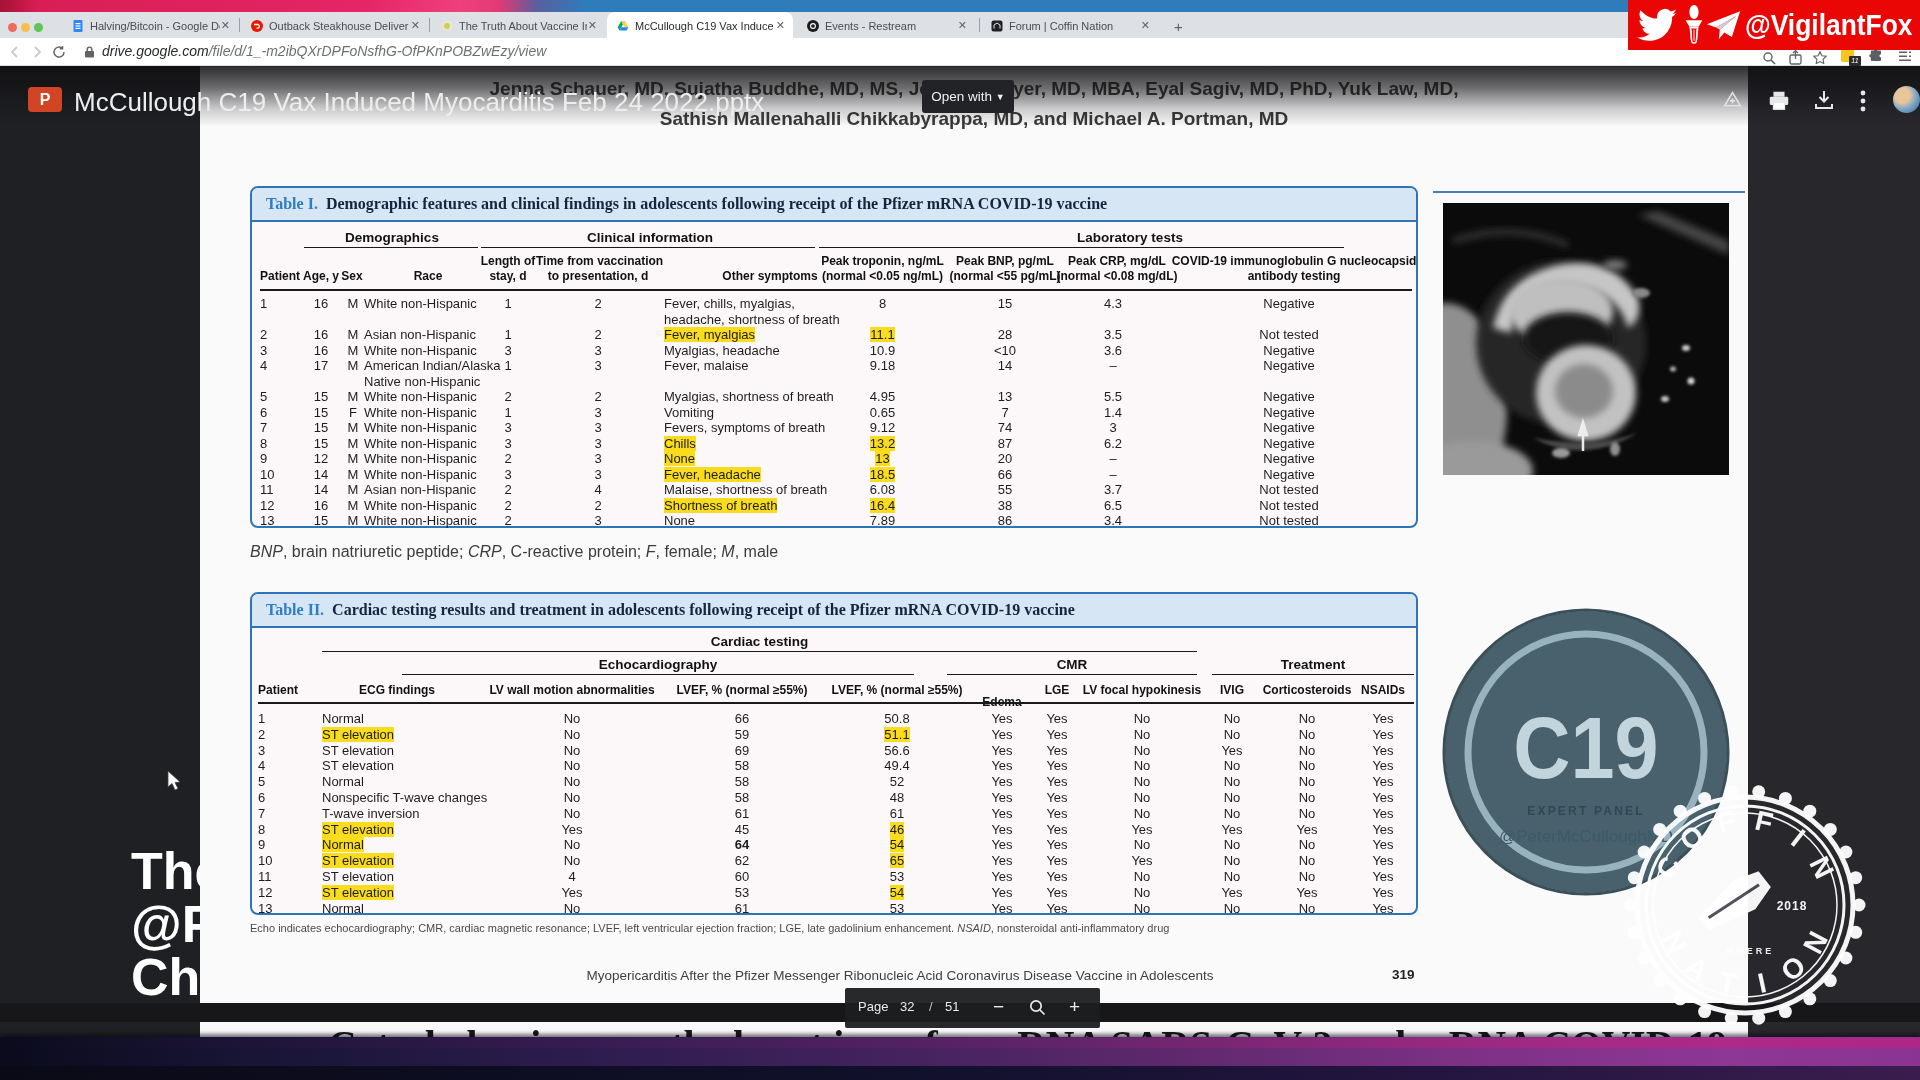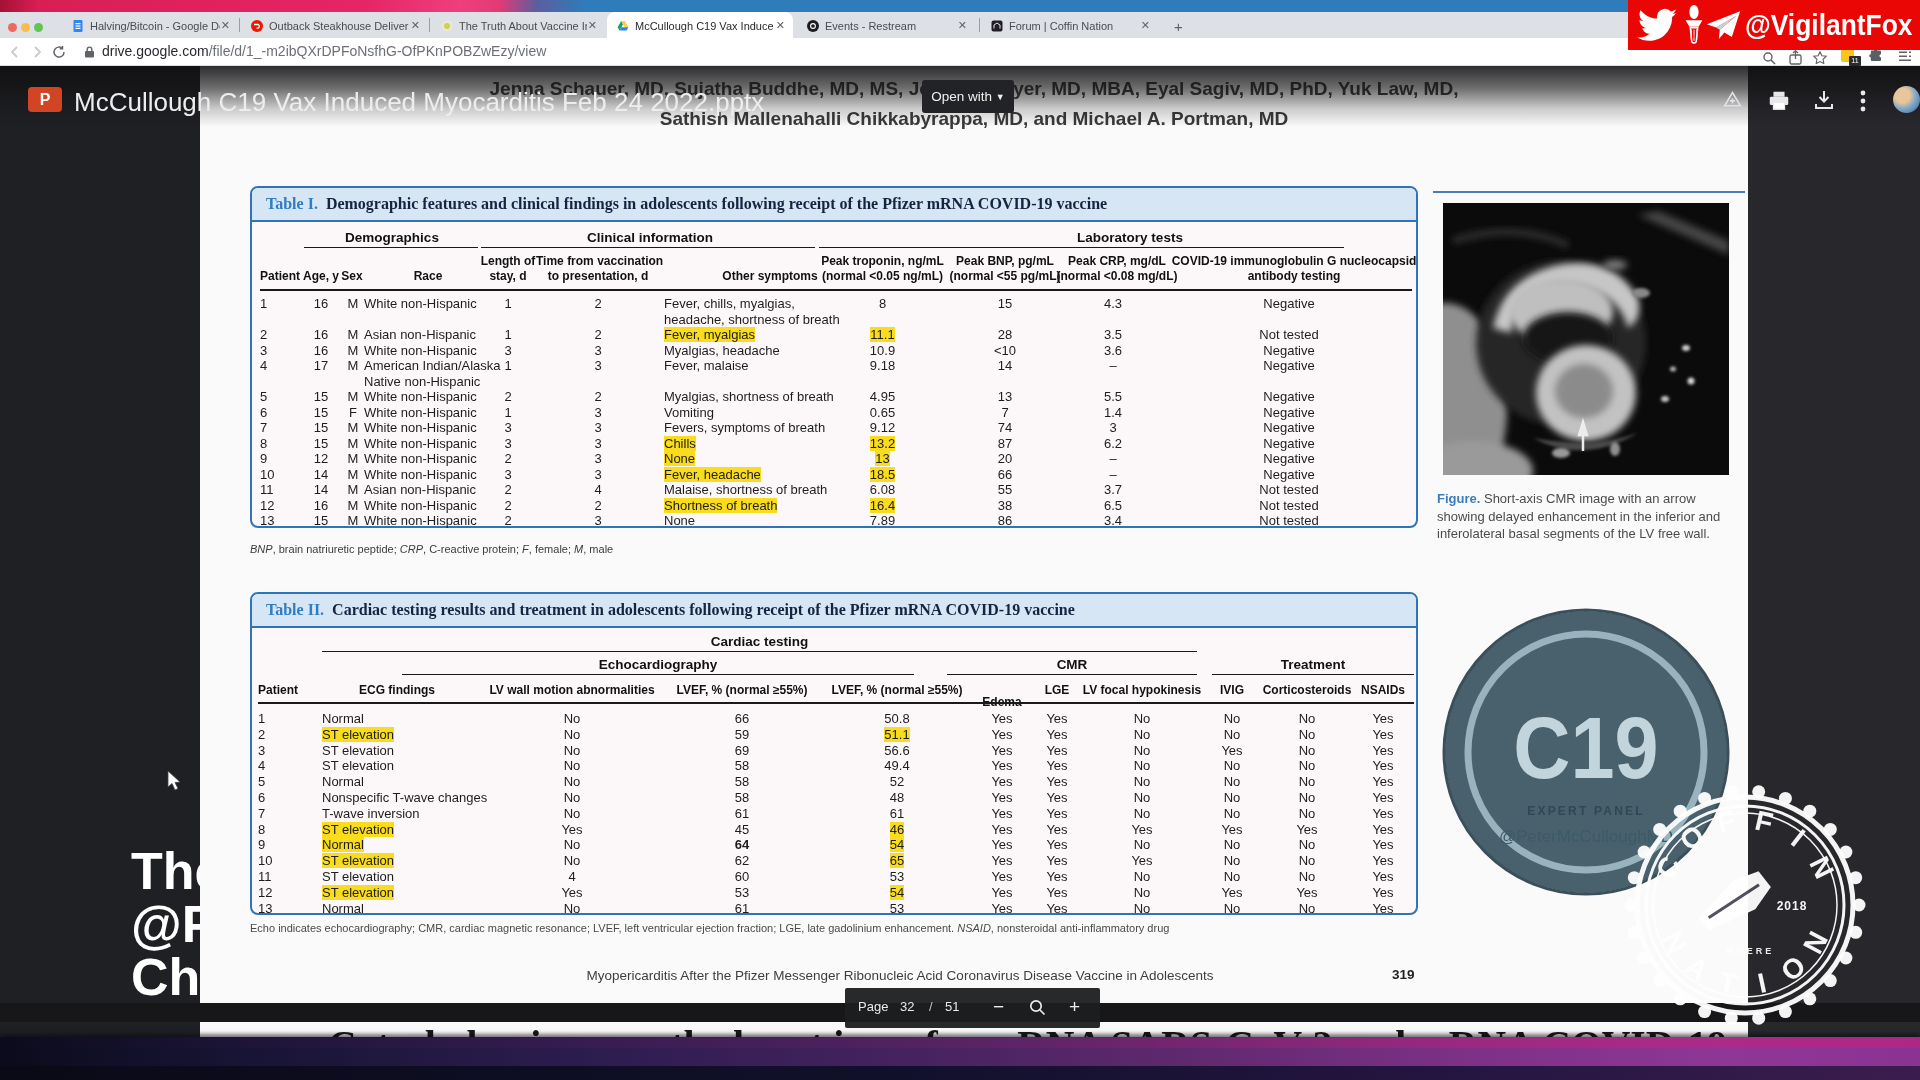--- a/index.html
+++ b/index.html
@@ -11,21 +11,21 @@
   
   #topstrip { left:0; top:0; width:1920px; height:12px;
     background:linear-gradient(95deg,#a31233 0%, #d91e55 2%, #e52566 19%, #ef3f7d 24%, #e23a74 26%, #5a5f9e 28%, #2e7cba 30.5%, #2e7cba 100%); }
   #tabbar { left:0; top:12px; width:1920px; height:26px; background:#dde0e4; }
   .tl { position:absolute; top:11px; width:9px; height:9px; border-radius:50%; }
   .tab { position:absolute; top:0; height:26px; font-size:11px; color:#494c50; }
   .tab .fav { position:absolute; left:10px; top:8px; width:12px; height:12px; }
   .tab .ttl { position:absolute; left:28px; top:8px; width:135px; white-space:nowrap; overflow:hidden; }
   .tab .x  { position:absolute; right:8px; top:7px; font-size:11px; color:#5f6368; }
   .tabsep { position:absolute; top:6px; width:1px; height:14px; background:#9aa0a6; }
-  #urlrow { left:0; top:38px; width:1920px; height:28px; background:#ffffff; border-bottom:1px solid #dcdcdf; }
+  #urlrow { left:0; top:38px; width:1920px; height:28px; background:#ffffff; border-bottom:1px solid #dcdcdf;font-style:italic; }
 
   
   #bigtext { left:131px; top:845px; width:400px; color:#fff; font-size:52px; line-height:53px; font-weight:bold; z-index:1; letter-spacing:0px;}
   #page32 { left:200px; top:66px; width:1548px; height:937px; background:#fbfafb; z-index:2; filter:blur(0.3px); }
   #page33 { left:200px; top:1022px; width:1548px; height:58px; background:#fbfafb; z-index:2; overflow:hidden; }
   #topoverlay { left:0; top:66px; width:1920px; height:74px; z-index:3;
     background:linear-gradient(rgba(16,16,18,0.88) 0%, rgba(16,16,18,0.60) 30%, rgba(16,16,18,0.20) 58%, rgba(16,16,18,0) 82%); }
   #hdr { left:0; top:66px; width:1920px; height:74px; z-index:4; }
   #banner { left:1628px; top:0; width:292px; height:50px; background:#e90604; z-index:8; }
   #band { left:0; top:1037px; width:1920px; height:43px; z-index:7; box-shadow:0 -3px 4px rgba(10,5,18,0.55);
@@ -187,21 +187,20 @@
   <ellipse cx="230" cy="166" rx="3" ry="2.5" fill="#b9b9b9" filter="url(#b2)"></ellipse>
   <ellipse cx="248" cy="178" rx="3.5" ry="3.5" fill="#d5d5d5" filter="url(#b2)"></ellipse>
   <ellipse cx="222" cy="196" rx="4" ry="3" fill="#c5c5c5" filter="url(#b2)"></ellipse>
   <ellipse cx="198" cy="90" rx="9" ry="5" fill="#888" filter="url(#b2)"></ellipse>
   <ellipse cx="172" cy="62" rx="12" ry="5" fill="#7d7d7d" filter="url(#b1)"></ellipse>
   <ellipse cx="118" cy="250" rx="9" ry="5" fill="#9a9a9a" filter="url(#b2)"></ellipse>
   <ellipse cx="172" cy="246" rx="5" ry="7" fill="#8f8f8f" filter="url(#b2)"></ellipse>
   <path d="M140 248 L140 224 M140 219 L136 232 L144 232 Z" stroke="#ededed" stroke-width="2.5" fill="#ededed"></path>
 </svg>
 
-<div class="abs" style="left:1237px;top:424px;width:306px;font-size:13px;line-height:17.5px;color:#4c4c4c;"><span style="color:#3c7dbd;font-weight:bold;">Figure.</span> Short-axis CMR image with an arrow showing delayed enhancement in the inferior and inferolateral basal segments of the LV free wall.</div>
 
 <div class="abs" style="left:130px;top:902px;width:1140px;text-align:center;font-size:13.5px;color:#3e3e3e;filter:blur(0.35px);">Myopericarditis After the Pfizer Messenger Ribonucleic Acid Coronavirus Disease Vaccine in Adolescents</div>
 <div class="abs" style="left:1192px;top:901px;font-size:13.5px;font-weight:bold;color:#222;">319</div>
 
 <svg class="abs" style="left:1242px;top:542px;" width="288" height="288" viewBox="0 0 288 288">
   <circle cx="144" cy="144" r="141" fill="#49616d"></circle>
   <circle cx="144" cy="144" r="142" fill="none" stroke="#3a4f59" stroke-width="3"></circle>
   <circle cx="144" cy="144" r="118" fill="none" stroke="#a7c2cd" stroke-width="7" opacity="0.85"></circle>
   <text x="144" y="170" text-anchor="middle" font-family="Liberation Sans, sans-serif" font-size="88" font-weight="bold" fill="#c3d5dc" transform="translate(144 0) scale(0.9 1) translate(-144 0)">C19</text>
   <text x="144" y="207" text-anchor="middle" font-family="Liberation Sans, sans-serif" font-size="12" font-weight="bold" letter-spacing="2.2" fill="#2e4854">EXPERT PANEL</text>
@@ -365,21 +364,21 @@
 <div class="cell" style="left:88px;top:325.0px;width:26px;text-align:center;">M</div>
 <div class="cell" style="left:112px;top:325.0px;width:150px;text-align:left;">White non-Hispanic</div>
 <div class="cell" style="left:225px;top:325.0px;width:62px;text-align:center;">2</div>
 <div class="cell" style="left:284px;top:325.0px;width:124px;text-align:center;">3</div>
 <div class="cell" style="left:412px;top:325.0px;width:200px;text-align:left;">None</div>
 <div class="cell" style="left:558px;top:325.0px;width:145px;text-align:center;">7.89</div>
 <div class="cell" style="left:690px;top:325.0px;width:126px;text-align:center;">86</div>
 <div class="cell" style="left:796px;top:325.0px;width:130px;text-align:center;">3.4</div>
 <div class="cell" style="left:907px;top:325.0px;width:260px;text-align:center;">Not tested</div>
 </div>
-<div class="abs" style="left:50px;top:477px;font-size:11px;color:#3c3c3c;"><i>BNP</i>, brain natriuretic peptide; <i>CRP</i>, C-reactive protein; <i>F</i>, female; <i>M</i>, male</div>
+<div class="abs" style="left:50px;top:477px;font-size:16px;color:#3c3c3c;"><i>BNP</i>, brain natriuretic peptide; <i>CRP</i>, C-reactive protein; <i>F</i>, female; <i>M</i>, male</div>
 <div class="tbox" style="left:50px;top:526px;width:1168px;height:323px;">
 <div class="thead"><span class="tlab">Table II.&nbsp;</span> Cardiac testing results and treatment in adolescents following receipt of the Pfizer mRNA COVID-19 vaccine</div>
 <div class="gh" style="left:70px;top:40px;width:875px;text-align:center;">Cardiac testing</div>
 <div class="rule" style="left:70px;top:57px;width:875px;"></div>
 <div class="gh" style="left:150px;top:63px;width:512px;text-align:center;">Echocardiography</div>
 <div class="rule" style="left:150px;top:80px;width:512px;"></div>
 <div class="gh" style="left:695px;top:63px;width:250px;text-align:center;">CMR</div>
 <div class="rule" style="left:695px;top:80px;width:250px;"></div>
 <div class="gh" style="left:960px;top:63px;width:202px;text-align:center;">Treatment</div>
 <div class="rule" style="left:960px;top:80px;width:202px;"></div>

